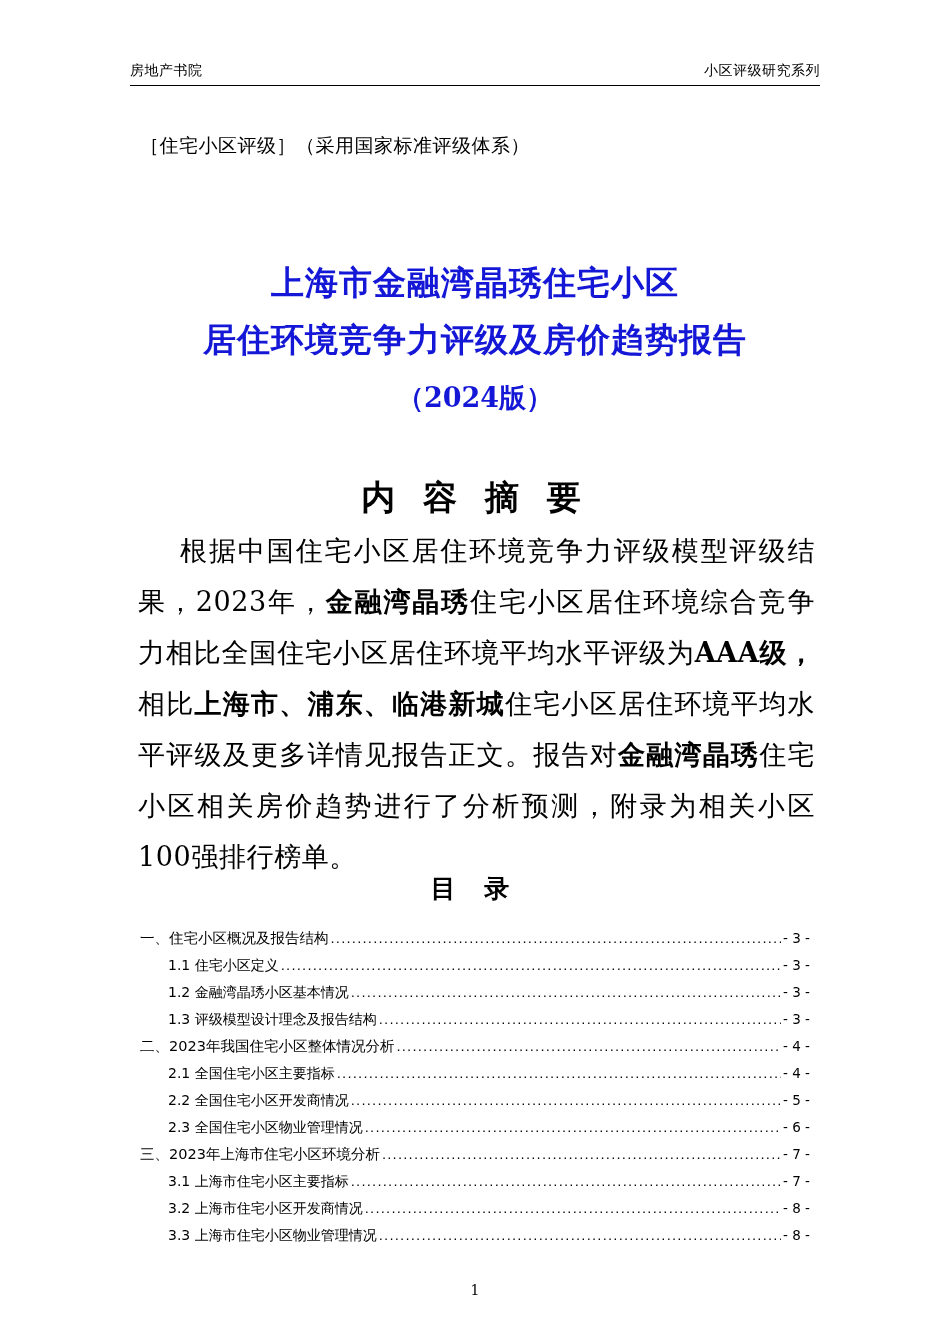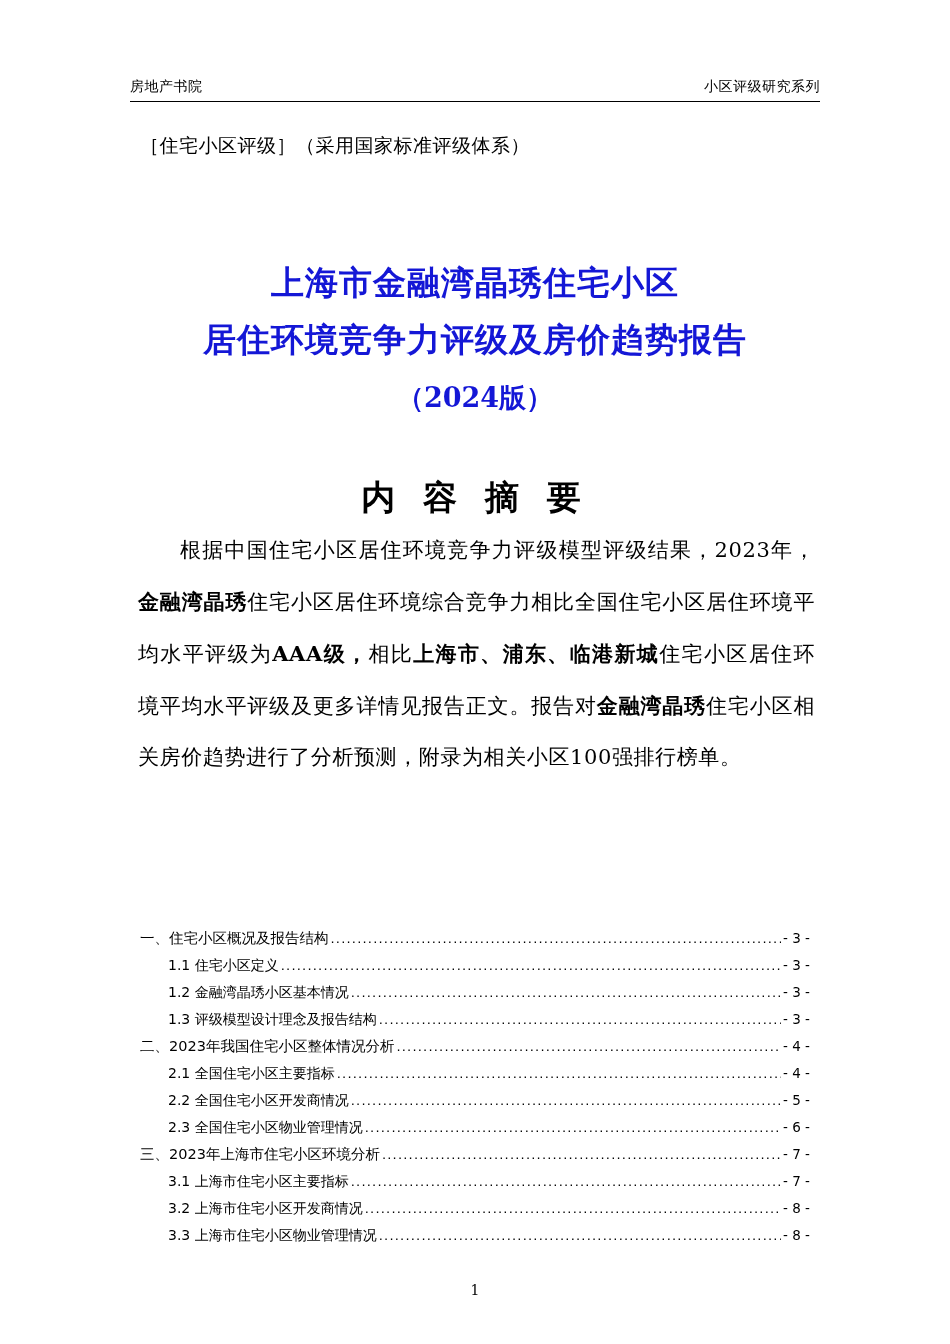--- a/index.html
+++ b/index.html
@@ -31,21 +31,21 @@
     top: 62px;
     display: flex;
     justify-content: space-between;
     align-items: flex-end;
     font-family: "DejaVu Sans", "Liberation Sans", sans-serif;
     font-size: 14px;
     color: #000;
     padding-bottom: 5px;
     border-bottom: 1.3px solid #000;
   }
-  .header-left { letter-spacing: 0.5px; margin-top: 16px; }
+  .header-left { letter-spacing: 0.5px; }
   .header-right { letter-spacing: 0.5px; margin-left: 28px; }
 
   
   .bracket-line {
     position: absolute;
     left: 140px;
     top: 133px;
     font-size: 19px;
     font-family: "DejaVu Serif", "Liberation Serif", serif;
     letter-spacing: 0.5px;
@@ -86,21 +86,21 @@
     font-weight: bold;
     font-size: 34px;
     letter-spacing: 8px;
   }
   .abstract-body {
     position: absolute;
     left: 138px;
     right: 135px;
     top: 525px;
     font-family: "DejaVu Serif", "Liberation Serif", serif;
-    font-size: 21px;
+    font-size: 27px;
     line-height: 51px;
     text-align: justify;
     text-indent: 42px;
     letter-spacing: 0.6px;
   }
   .abstract-body b { font-weight: bold; }
 
   
   .toc-heading {
     position: absolute;
@@ -172,20 +172,21 @@
 
   <div class="title-block">
     <div class="main-title">上海市金融湾晶琇住宅小区</div>
     <div class="main-title">居住环境竞争力评级及房价趋势报告</div>
     <div class="title-version">（2024版）</div>
   </div>
 
   <div class="abstract-heading">内 容 摘 要</div>
   <div class="abstract-body"><span>根据中国住宅小区居住环境竞争力评级模型评级结果，2023年，</span><b>金融湾晶琇</b><span>住宅小区居住环境综合竞争力相比全国住宅小区居住环境平均水平评级为</span><b>AAA级，</b><span>相比</span><b>上海市、浦东、临港新城</b><span>住宅小区居住环境平均水平评级及更多详情见报告正文。报告对</span><b>金融湾晶琇</b><span>住宅小区相关房价趋势进行了分析预测，附录为相关小区100强排行榜单。</span></div>
 
+  <div class="toc-heading">目 录</div>
   <div class="toc">
       <div class="toc-row level1">
         <span class="toc-label">一、住宅小区概况及报告结构</span>
         <span class="toc-dots">........................................................................................................................................................................................................</span>
         <span class="toc-page">- 3 -</span>
       </div>
       <div class="toc-row level2">
         <span class="toc-label">1.1 住宅小区定义</span>
         <span class="toc-dots">........................................................................................................................................................................................................</span>
         <span class="toc-page">- 3 -</span>

